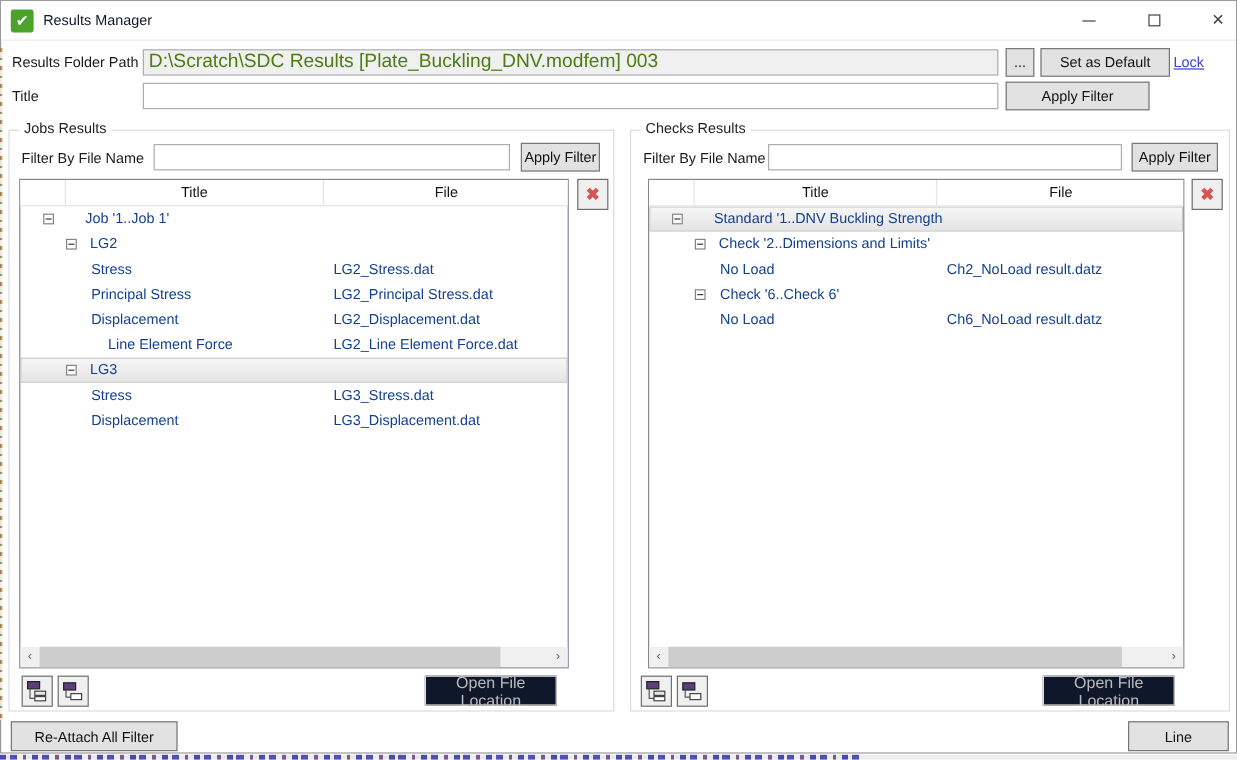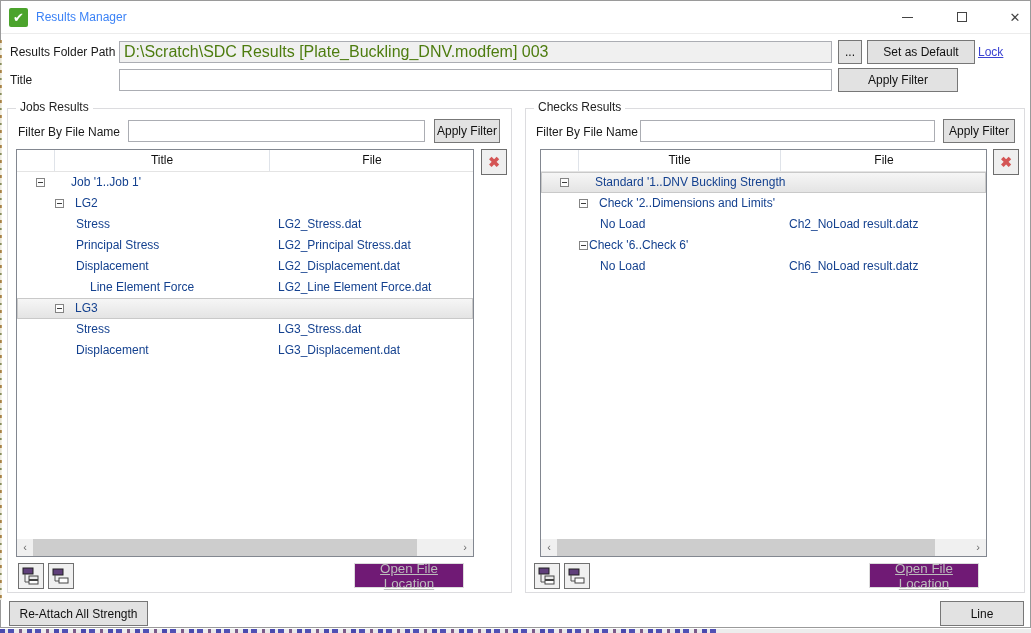--- a/index.html
+++ b/index.html
@@ -6,21 +6,21 @@
   html,body { width:1031px; height:633px; overflow:hidden; background:#fff;
     font-family:"Liberation Sans","DejaVu Sans",sans-serif; font-size:12px; color:#1a1a1a; }
   .window { position:absolute; left:0; top:0; width:1031px; height:628px;
     background:#fff; border:1px solid #9a9a9a; }
 
   
   .titlebar { position:absolute; left:0; top:0; width:100%; height:33px; background:#fff;
     border-bottom:1px solid #ececec; }
   .app-icon { position:absolute; left:8px; top:7px; width:19px; height:19px; background:#4ba32c;
     border-radius:2px; color:#fff; font-size:13px; font-weight:bold; text-align:center; line-height:19px; }
-  .app-title { position:absolute; left:35px; top:0; line-height:33px; color:#3b82f6; }
+  .app-title { position:absolute; left:35px; top:0; line-height:33px; color:#0f172a; }
   .wctl { position:absolute; top:3px; width:36px; height:26px; display:flex; align-items:center;
     justify-content:center; color:#444; cursor:default; }
   .min-bar { width:11px; height:1px; background:#444; }
   .max-box { width:10px; height:10px; border:1px solid #444; }
   .x-glyph { font-size:13px; }
 
   
   .flabel { position:absolute; line-height:22px; }
   .tfield { position:absolute; height:22px; border:1px solid #abadb3; background:#fff;
     font-family:inherit; font-size:16px; padding:0 4px; color:#4d7c0f; outline:none; }
@@ -54,22 +54,22 @@
   .cell-title, .cell-file { position:absolute; top:0; line-height:19px; color:#14418f; white-space:nowrap; }
 
   
   .hscroll { position:absolute; left:0; right:0; bottom:0; height:17px; background:#f0f0f0; }
   .sb-arrow { position:absolute; top:0; width:16px; height:17px; color:#6a6a6a; font-size:11px;
     line-height:17px; text-align:center; cursor:default; }
   .sb-thumb { position:absolute; top:0; height:17px; background:#cdcdcd; }
 
   .tool-btn { position:absolute; top:454px; width:26px; height:26px; background:#f0f0f0;
     border:1px solid #707070; display:flex; align-items:center; justify-content:center; cursor:default; }
-  .ofl-btn { position:absolute; top:454px; height:25px; background:#701a75; border:1px solid #dcdcdc;
-    color:#bcbcbc; display:flex; align-items:center; justify-content:center; cursor:default;text-decoration:underline; }
+  .ofl-btn { position:absolute; top:454px; height:25px; background:#0f172a; border:1px solid #dcdcdc;
+    color:#bcbcbc; display:flex; align-items:center; justify-content:center; cursor:default; }
 
   .del-btn { position:absolute; top:40px; width:26px; height:26px; background:#efefef;
     border:1px solid #6e6e6e; color:#d45555; font-size:14px; font-weight:bold; display:flex;
     align-items:center; justify-content:center; cursor:default; }
 
   
   .footer-btn { height:25px; }
 
   
   .noise-bottom { position:absolute; left:0; top:629px; width:720px; height:4px;
@@ -205,21 +205,21 @@
           <div class="trow">
             <span class="expander" style="left: 37px;"></span>
             <span class="cell-title" style="left: 57px;">Check '2..Dimensions and Limits'</span>
           </div>
           <div class="trow">
             <span class="cell-title" style="left: 58px;">No Load</span>
             <span class="cell-file" style="left: 247px;">Ch2_NoLoad result.datz</span>
           </div>
           <div class="trow">
             <span class="expander" style="left: 37px;"></span>
-            <span class="cell-title" style="left: 47px;">Check '6..Check 6'</span>
+            <span class="cell-title" style="left: 58px;">Check '6..Check 6'</span>
           </div>
           <div class="trow">
             <span class="cell-title" style="left: 58px;">No Load</span>
             <span class="cell-file" style="left: 247px; text-align: center;">Ch6_NoLoad result.datz</span>
           </div>
         </div>
       <div class="hscroll">
         <div class="sb-arrow" style="left:0;">‹</div>
         <div class="sb-thumb" style="left:16px; width:378px;"></div>
         <div class="sb-arrow" style="right:0;">›</div>
@@ -240,19 +240,19 @@
     <button class="tool-btn" style="left:38px;">
       <svg width="20" height="20" viewBox="0 0 20 20">
         <rect x="2" y="3" width="10" height="6" fill="#5f3f7a" stroke="#222"></rect>
         <path d="M4 9 V15 H8" fill="none" stroke="#555"></path>
         <rect x="8" y="12" width="9" height="5" fill="#fdfdfd" stroke="#444"></rect>
       </svg>
     </button>
     <button class="ofl-btn" style="left:343px; width:110px;">Open File Location</button>
   </div>
 
-  <button class="btn footer-btn" style="left:8px; top:600px; width:139px;">Re-Attach All Strength</button>
+  <button class="btn footer-btn" style="left:8px; top:600px; width:139px;">Re-Attach All Filter</button>
   <button class="btn footer-btn" style="left:939px; top:600px; width:84px;">Line</button>
 </div>
 
 <div class="noise-bottom"></div>
 <div class="noise-bottom2"></div>
 <div class="noise-left"></div>
 
 </body></html>

